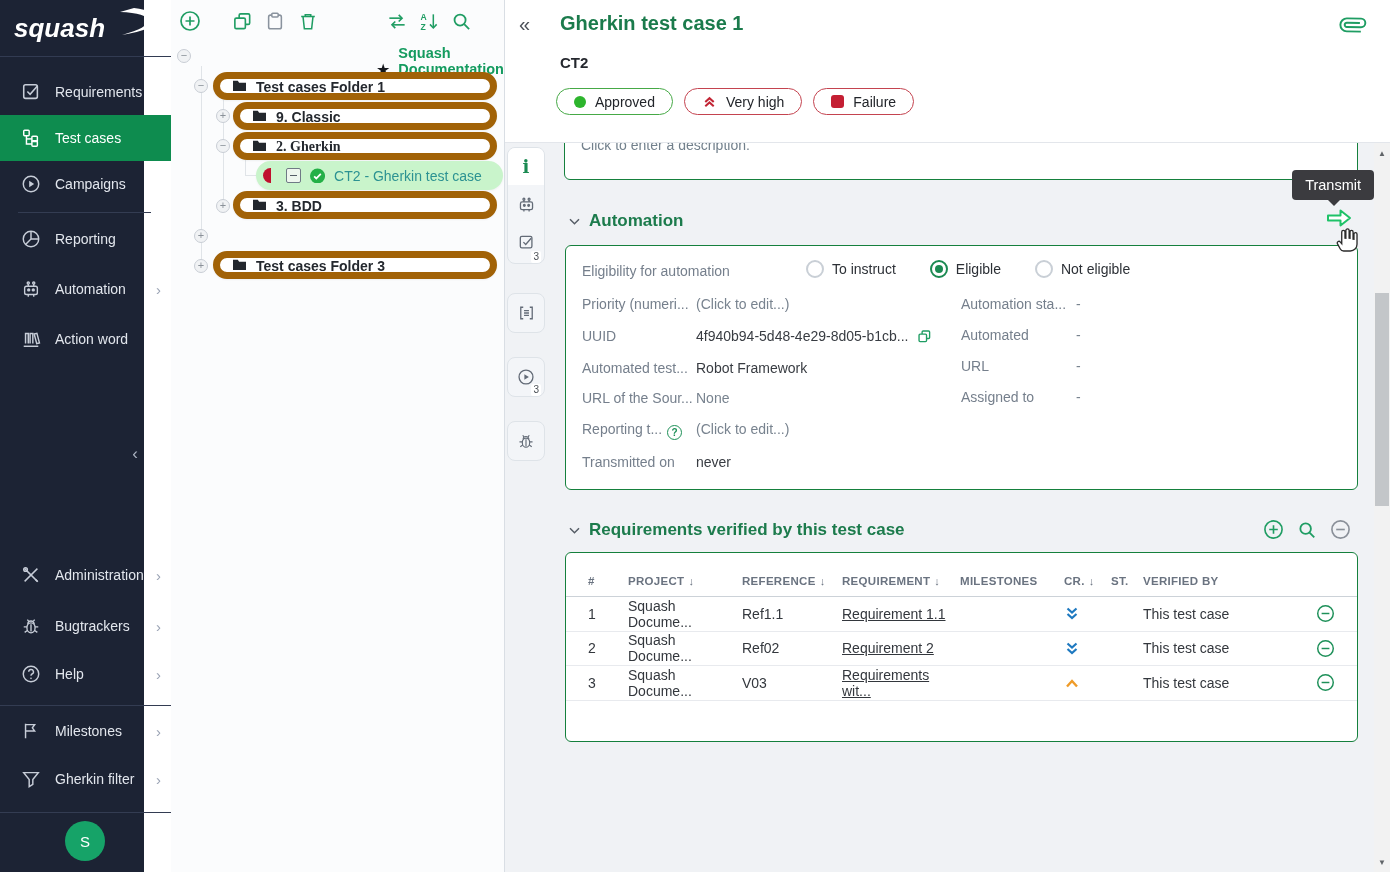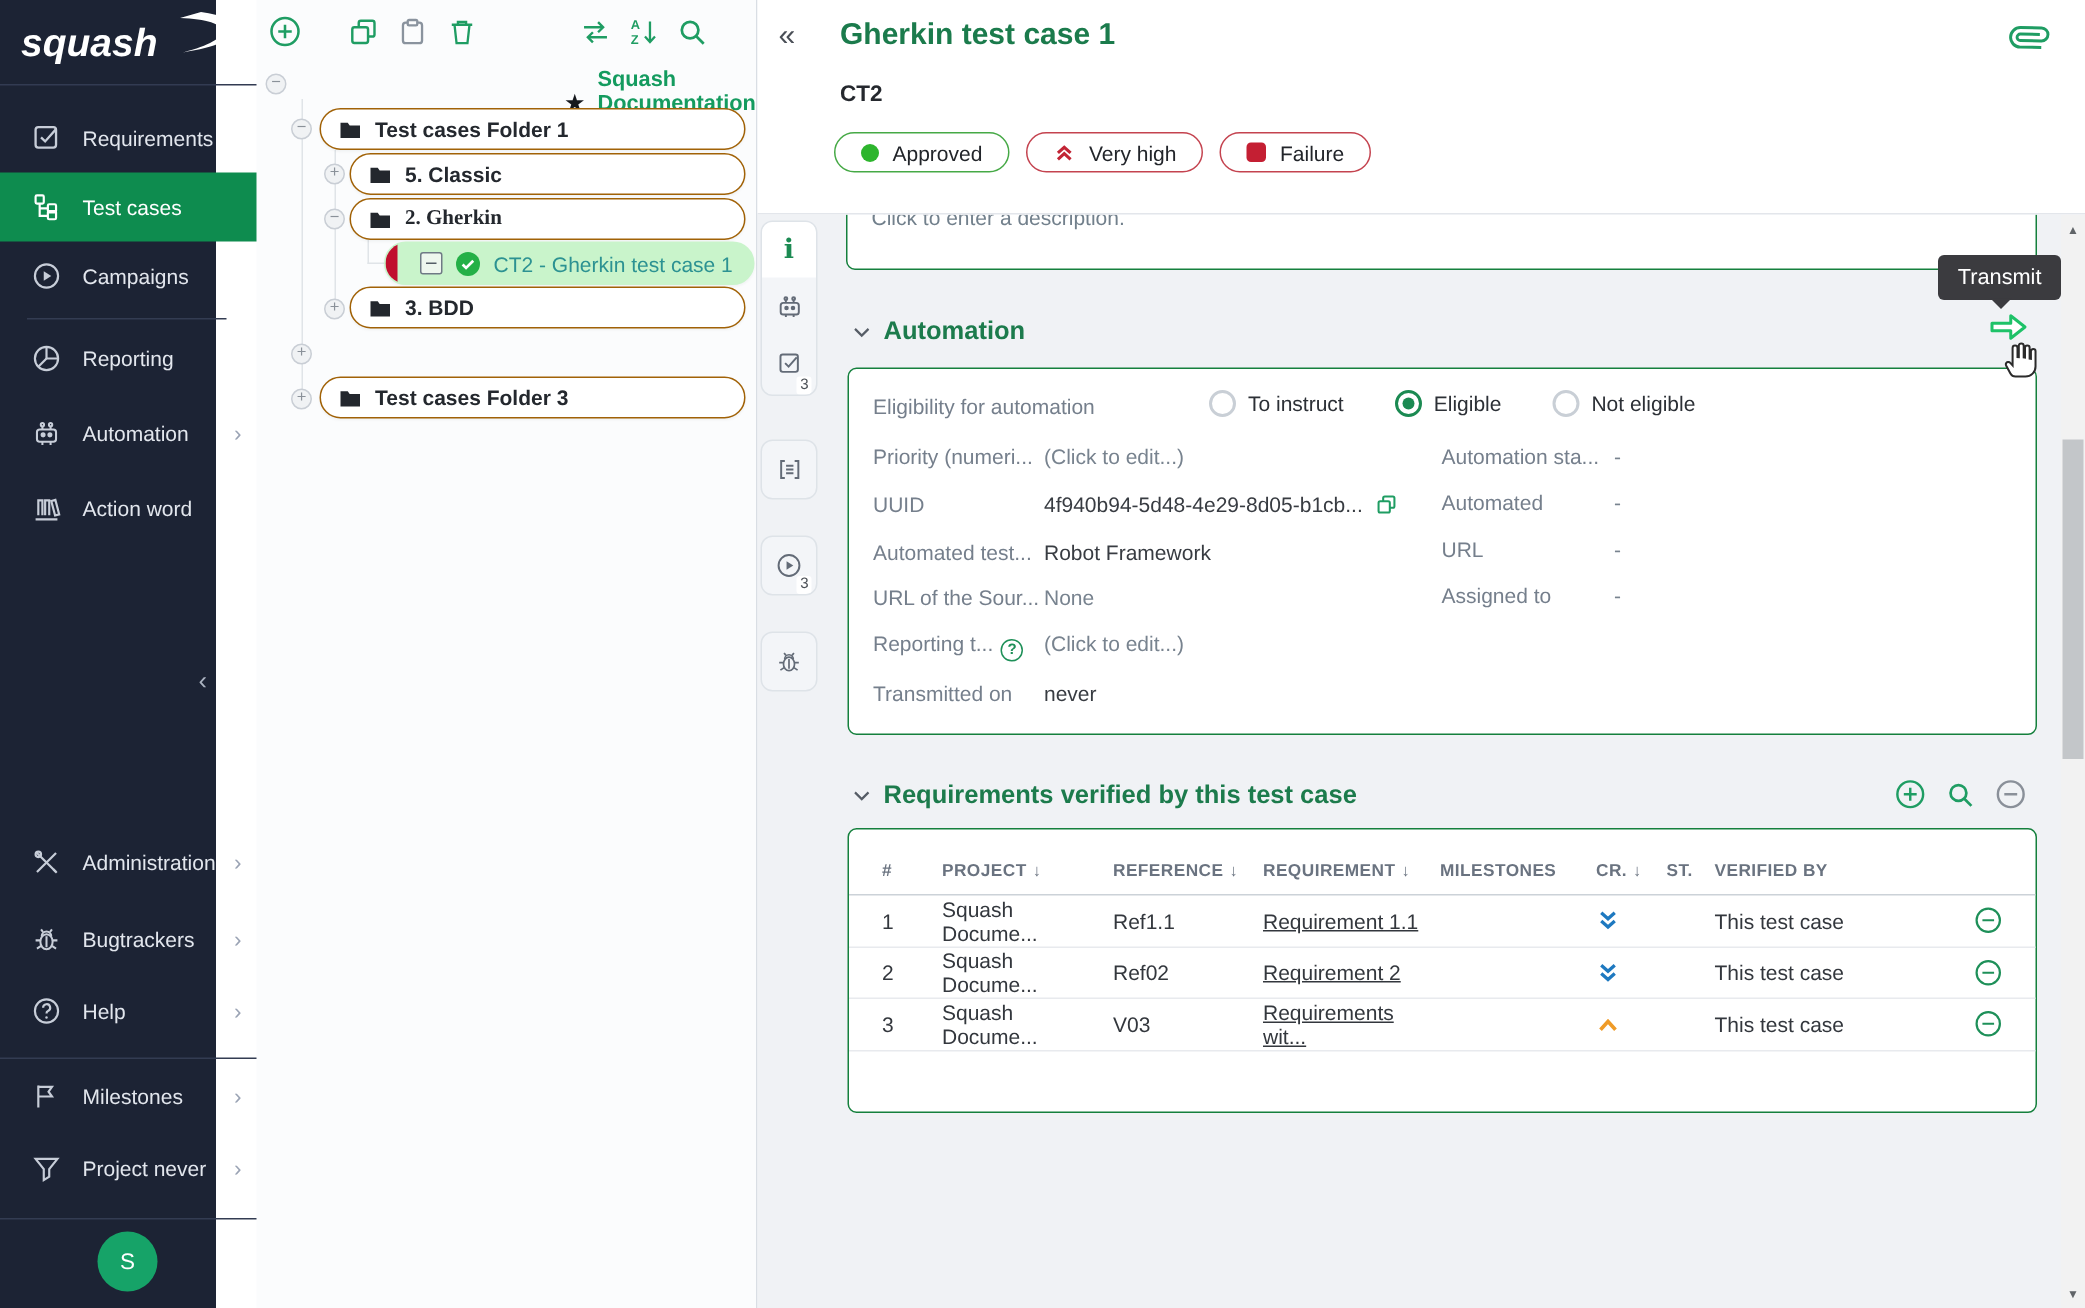--- a/index.html
+++ b/index.html
@@ -20,21 +20,21 @@
 
   
   .tree-panel { position:absolute; left:171px; top:0; width:334px; height:872px; background:#fbfcfd; border-right:1px solid #d9dee4; }
   .tree-toolbar { position:absolute; left:0; top:8px; width:334px; height:26px; display:flex; align-items:center; padding:0 33px 0 8px; }
   .tbtn { width:22px; height:22px; display:flex; align-items:center; justify-content:center; cursor:pointer; }
   .connector { position:absolute; background:#e0e4e8; }
   .expander { position:absolute; width:14px; height:14px; border-radius:50%; background:#f0f2f4; border:1px solid #c9ced5; color:#8a9199; font-size:11px; line-height:11px; text-align:center; z-index:2; cursor:pointer; }
   .proj-row { position:absolute; left:205px; top:45px; display:flex; align-items:center; gap:8px; cursor:pointer; }
   .proj-star { font-size:16px; color:#15181d; }
   .proj-label { color:#149b5f; font-weight:bold; font-size:14.5px; }
-  .tnode { position:absolute; background:#fff; border:1px solid #a16207; border-radius:15px; height:28px; display:flex; align-items:center; padding:0 12px; gap:9px; font-size:14px; font-weight:bold; color:#24282e; box-shadow:0 1px 2px rgba(20,30,40,.05); cursor:pointer; }
+  .tnode { position:absolute; background:#fff; border:7px solid #a16207; border-radius:15px; height:28px; display:flex; padding:0 12px; gap:9px; font-size:14px; font-weight:bold; color:#24282e; box-shadow:0 1px 2px rgba(20,30,40,.05); cursor:pointer; }
   .tnode.selected { background:#c9f4cb; border-color:#c9f4cb; font-weight:normal; color:#2c9292; padding-left:0; height:29px; overflow:hidden; }
   .redbar { width:8px; height:29px; background:#c00f2e; border-radius:3px 0 0 3px; margin-right:6px; flex:none; }
   .boxminus { width:15px; height:15px; border:1.5px solid #6f7a85; border-radius:2px; position:relative; flex:none; background:#eef7ee; }
   .boxminus::after { content:""; position:absolute; left:3px; right:3px; top:5.5px; height:1.5px; background:#555e67; }
 
   
   .main-header { position:absolute; left:505px; top:0; width:885px; height:143px; background:#fff; border-bottom:1px solid #e3e6eb; z-index:3; }
   .back-btn { position:absolute; left:14px; top:13px; font-size:20px; color:#4a4f57; cursor:pointer; }
   .page-title { position:absolute; left:55px; top:12px; font-size:20px; font-weight:bold; color:#1b7b4c; }
   .tc-ref { position:absolute; left:55px; top:54px; font-size:15px; font-weight:bold; color:#25282e; }
@@ -230,21 +230,21 @@
       <span>Milestones</span>
       <span class="nav-chevron">›</span>
     </div>
 
     <div class="nav-item" style="top:756px">
       <span class="nico">
         <svg width="20" height="20" viewBox="0 0 22 22" fill="none" stroke="#c7cdd8" stroke-width="1.6">
             <path d="M3 4h16l-6 7.5V17l-4 2.5v-8z"></path>
           </svg>
       </span>
-      <span>Project never</span>
+      <span>Gherkin filter</span>
       <span class="nav-chevron">›</span>
     </div>
 
     <div class="side-div" style="top:812px; left:0; width:171px;"></div>
 
     <div class="avatar">
       <span>S</span>
     </div>
   </nav>
 
@@ -326,21 +326,21 @@
     <div class="tnode" style="left:42px; top:72px; width:284px;">
       <svg width="15" height="13" viewBox="0 0 16 14">
           <path d="M1 2h5.2l1.4 2H15v9H1z" fill="#23272d"></path>
         </svg>
       <span>Test cases Folder 1</span>
     </div>
     <div class="tnode" style="left:62px; top:102px; width:264px;">
       <svg width="15" height="13" viewBox="0 0 16 14">
           <path d="M1 2h5.2l1.4 2H15v9H1z" fill="#23272d"></path>
         </svg>
-      <span>5. Classic</span>
+      <span>9. Classic</span>
     </div>
     <div class="tnode" style="left:62px; top:132px; width:264px;font-family:Liberation Serif, serif;">
       <svg width="15" height="13" viewBox="0 0 16 14">
           <path d="M1 2h5.2l1.4 2H15v9H1z" fill="#23272d"></path>
         </svg>
       <span>2. Gherkin</span>
     </div>
     <div class="tnode selected" style="left:85px; top:161px; width:247px;">
       <span class="redbar"></span>
       <span class="boxminus"></span>

